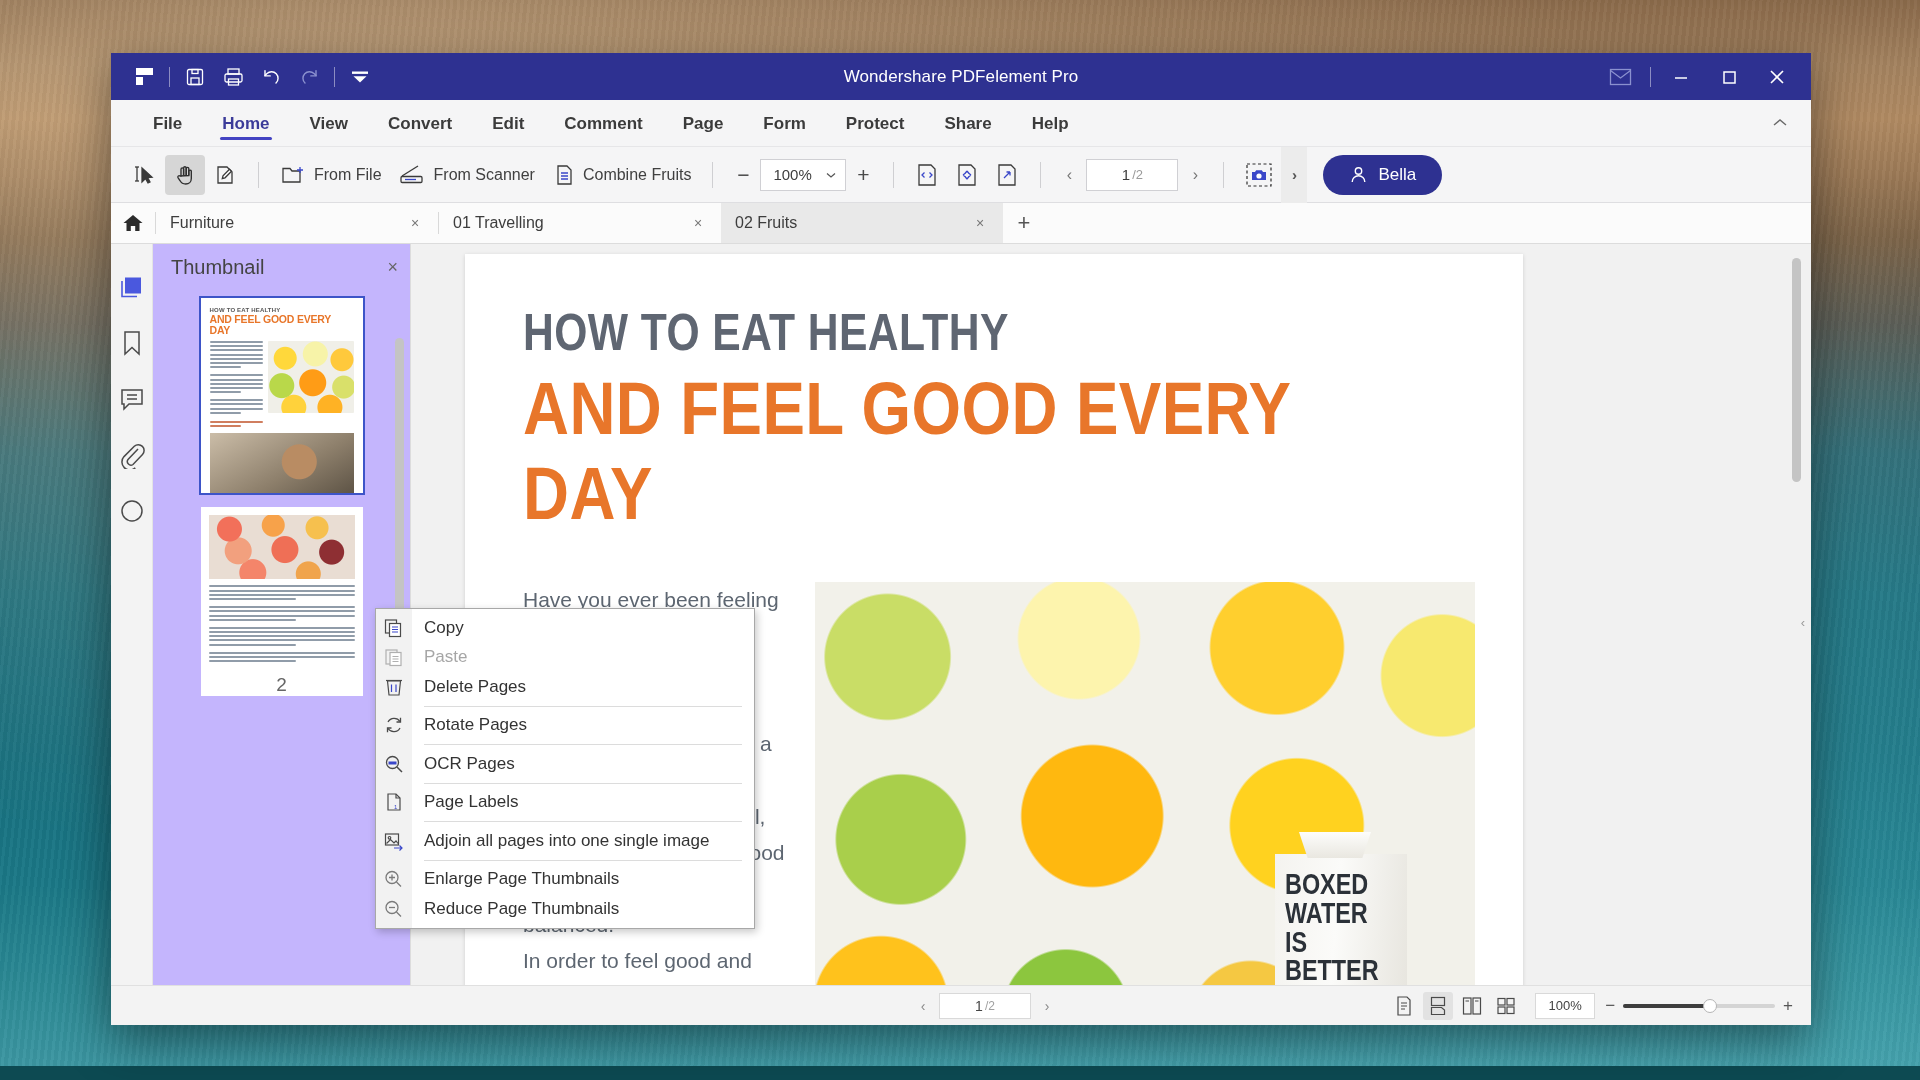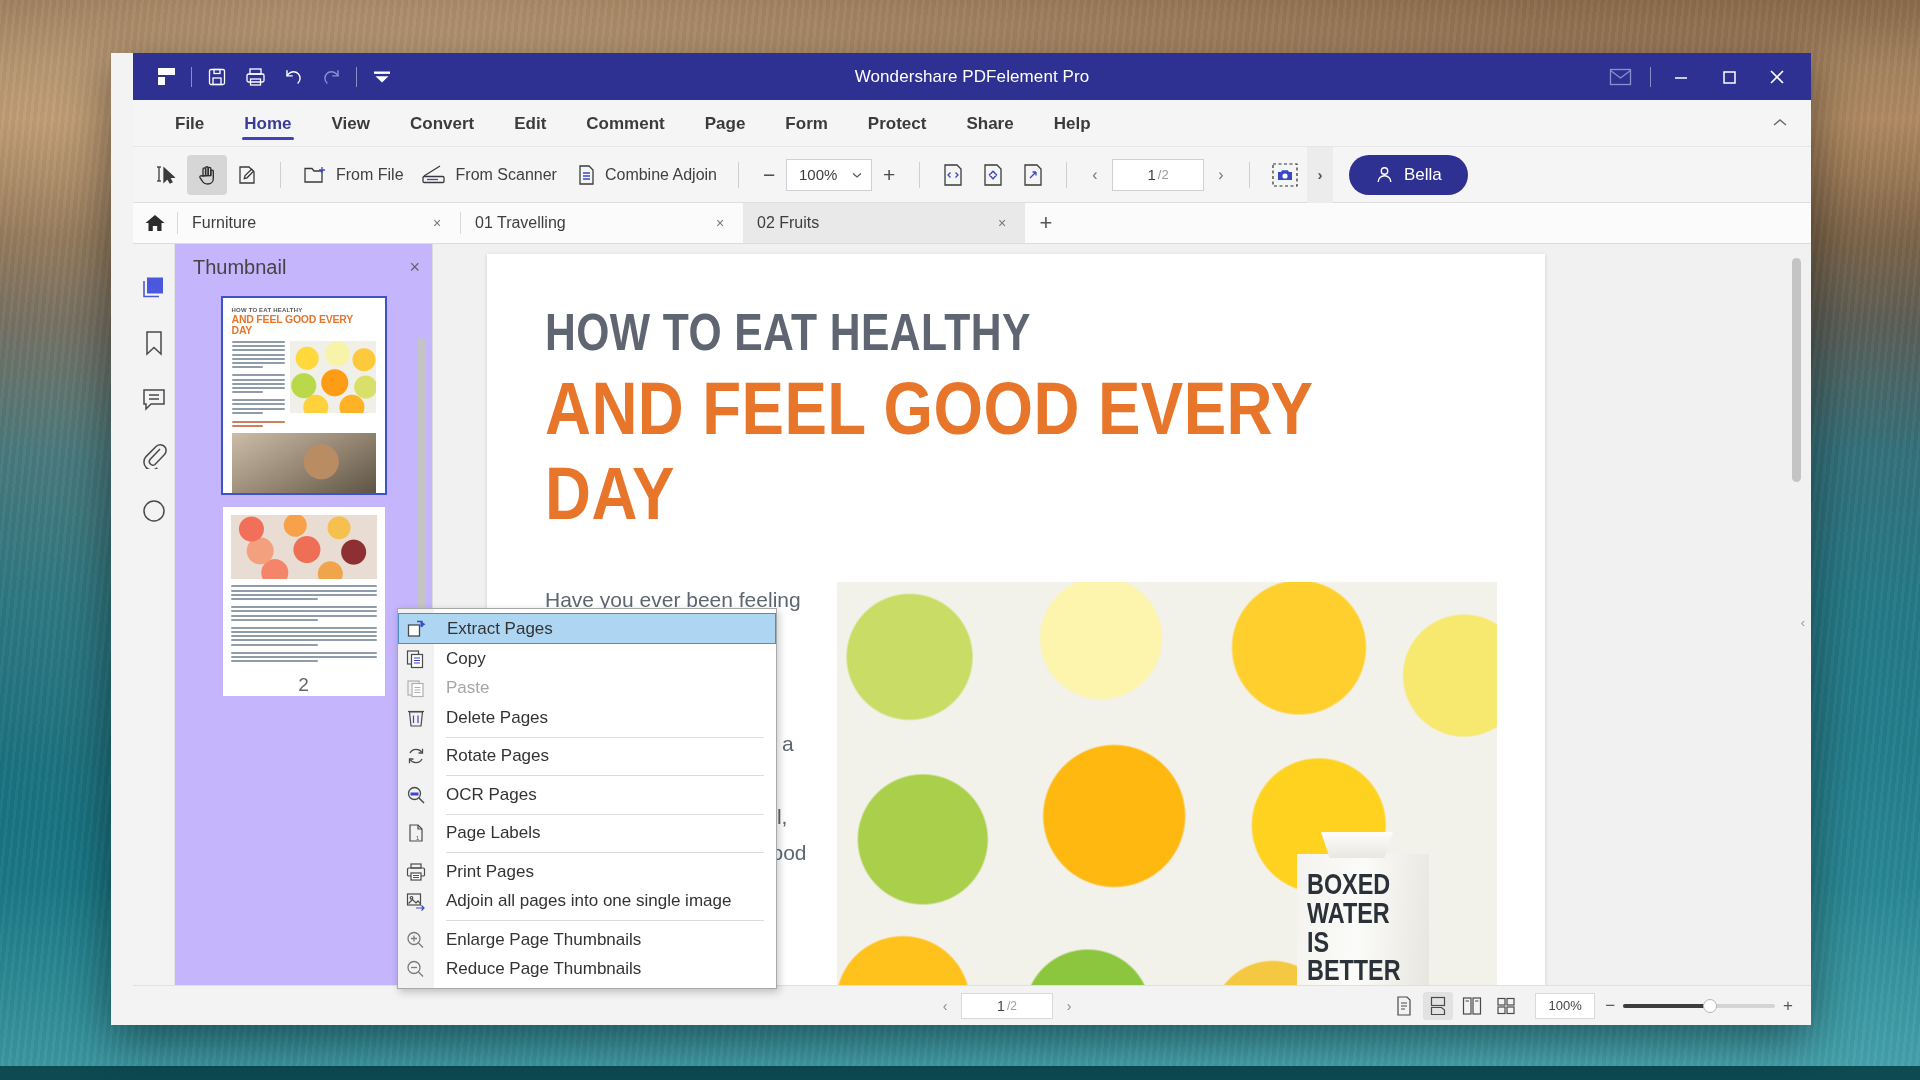--- a/index.html
+++ b/index.html
@@ -30,21 +30,20 @@
 
   
   #app {
     position:absolute;
     left:111px; top:53px;
     width:1700px; height:972px;
     background:#f3f3f3;
     box-shadow:0 14px 45px rgba(0,0,0,.45);
     display:flex; flex-direction:column;
     overflow:hidden;
-    padding-left:22px;
   }
 
   
   .titlebar{
     height:47px; background:#2e3191; position:relative;
     display:flex; align-items:center; flex:none;
   }
   .tb-left{ display:flex; align-items:center; gap:0; padding-left:14px; }
   .tb-ico{
     width:38px; height:34px; display:flex; align-items:center; justify-content:center;
@@ -464,21 +463,21 @@
           <rect x="3" y="13.5" width="21" height="6" rx="1.2"></rect>
           <path d="M7 16.5 h11" stroke="#3a47c9"></path>
       </svg>
       <span>From Scanner</span>
     </div>
     <div class="rb-btn">
       <svg width="24" height="24" viewBox="0 0 24 24" fill="none" stroke="#3a3a3a" stroke-width="1.3">
         <path d="M7 3 H16 L20 7 V21 H7 Z"></path>
           <path d="M10 10 h7 M10 13 h7 M10 16 h7" stroke="#3a47c9"></path>
       </svg>
-      <span>Combine Adjoin</span>
+      <span>Combine Fruits</span>
     </div>
     <div class="rb-sep"></div>
 
     <div class="zoom-box">
       <div class="zoom-minus">−</div>
       <div class="zoom-field">
         <span>100%</span>
         <svg width="12" height="10" viewBox="0 0 12 10" fill="none" stroke="#555" stroke-width="1.2">
             <path d="M2 3.5 L6 7 L10 3.5"></path>
           </svg>
@@ -689,30 +688,20 @@
       </div>
       <div class="viewer-sb"></div>
       <div class="viewer-chev">‹</div>
     </div>
 
     <div class="ctxmenu">
       <div class="ctx-gutter"></div>
 
 
 
-      <div class="ctx-item sel">
-        <span class="cicon">
-          <svg width="22" height="20" viewBox="0 0 22 20" fill="none">
-              <rect x="2.5" y="6" width="11" height="11" fill="#fff" stroke="#4a4a4a" stroke-width="1.3"></rect>
-              <path d="M11 2.5 H16 V8" fill="none" stroke="#3a47c9" stroke-width="1.3"></path>
-              <path d="M19.5 5.2 L14.5 8.2 L14.5 2.2 Z" fill="#3a47c9"></path>
-            </svg>
-        </span>
-        <span>Extract Pages</span>
-      </div>
 
       <div class="ctx-item">
         <span class="cicon">
           <svg width="22" height="20" viewBox="0 0 22 20" fill="none" stroke="#4a4a4a" stroke-width="1.2">
               <rect x="2.5" y="2" width="11" height="13"></rect>
               <rect x="6.5" y="5.5" width="11" height="13" fill="#fff"></rect>
               <path d="M9 9 h6 M9 11.5 h6 M9 14 h6" stroke="#3a47c9"></path>
             </svg>
         </span>
         <span>Copy</span>
@@ -775,31 +764,20 @@
               <path d="M5 2 H13 L17 6 V18 H5 Z"></path>
               <path d="M13 2 V6 H17"></path>
               <text x="11" y="17" font-size="6" fill="#3a47c9" stroke="none">1</text>
             </svg>
         </span>
         <span>Page Labels</span>
       </div>
 
       <div class="ctx-sep"></div>
 
-      <div class="ctx-item">
-        <span class="cicon">
-          <svg width="22" height="20" viewBox="0 0 22 20" fill="none" stroke="#4a4a4a" stroke-width="1.2">
-              <rect x="6" y="2" width="10" height="4"></rect>
-              <rect x="2.5" y="6" width="17" height="8" rx="1.3"></rect>
-              <rect x="6" y="11" width="10" height="7" fill="#fff"></rect>
-              <path d="M8 13.5 h6 M8 15.5 h6" stroke="#3a47c9"></path>
-            </svg>
-        </span>
-        <span>Print Pages</span>
-      </div>
 
       <div class="ctx-item">
         <span class="cicon">
           <svg width="22" height="20" viewBox="0 0 22 20" fill="none" stroke="#4a4a4a" stroke-width="1.2">
               <rect x="2.5" y="3" width="13" height="11"></rect>
               <circle cx="6.5" cy="6.8" r="1.3"></circle>
               <path d="M3.5 12.5 L7.5 8.5 L11 12 L13 10 L15 12.5"></path>
               <path d="M11 17 H19 M16.5 14.5 L19 17 L16.5 19.5" stroke="#3a47c9"></path>
             </svg>
         </span>

